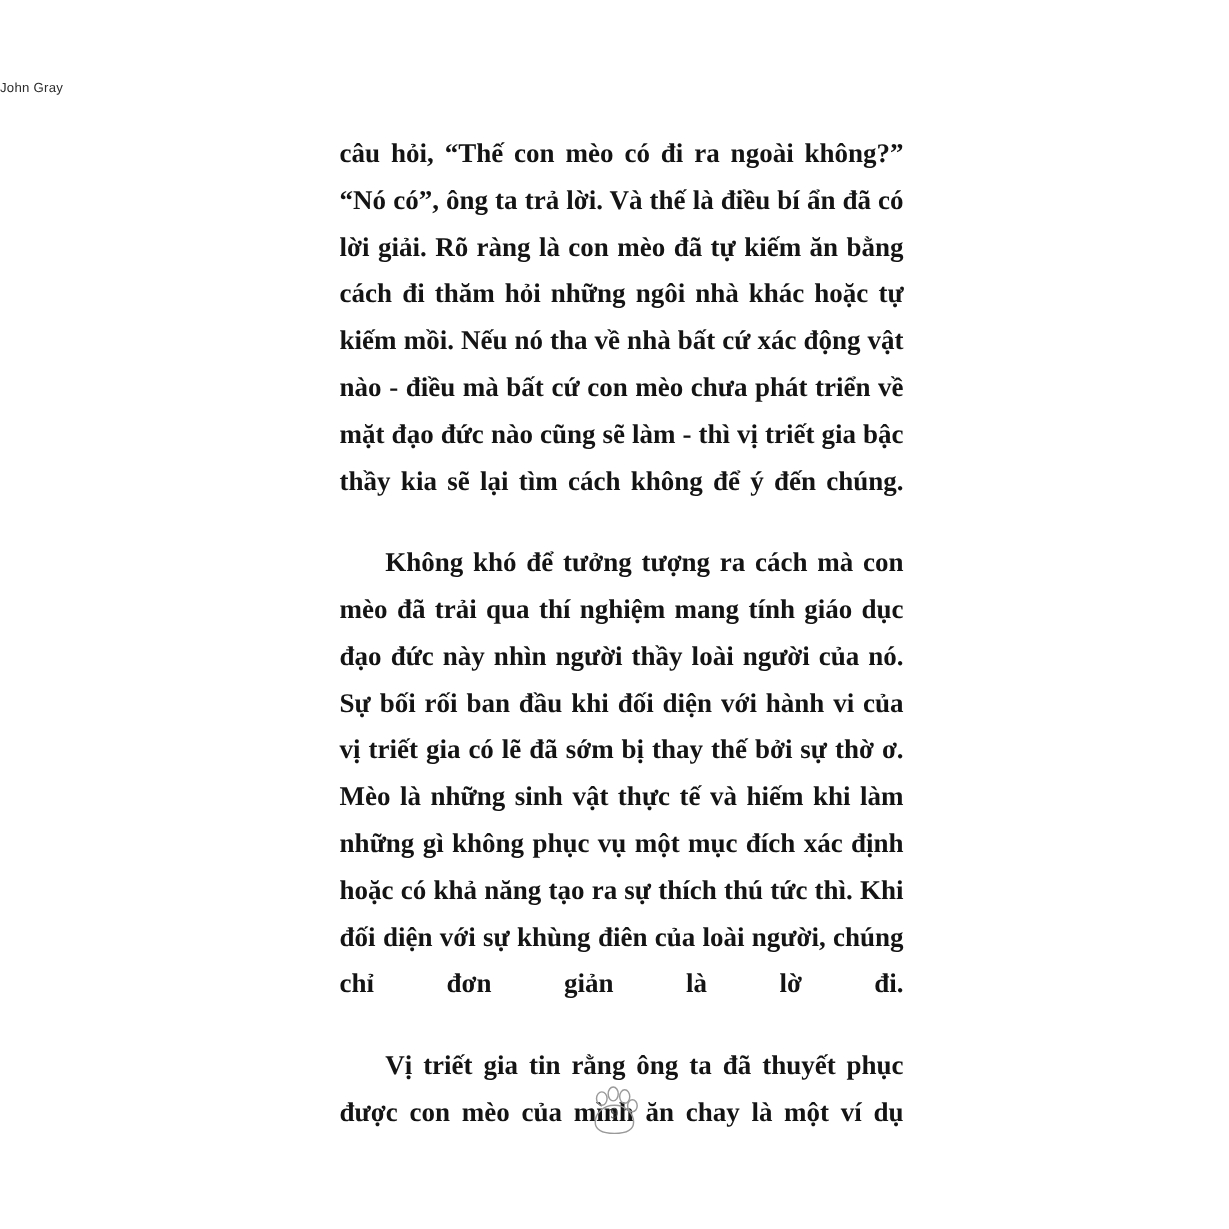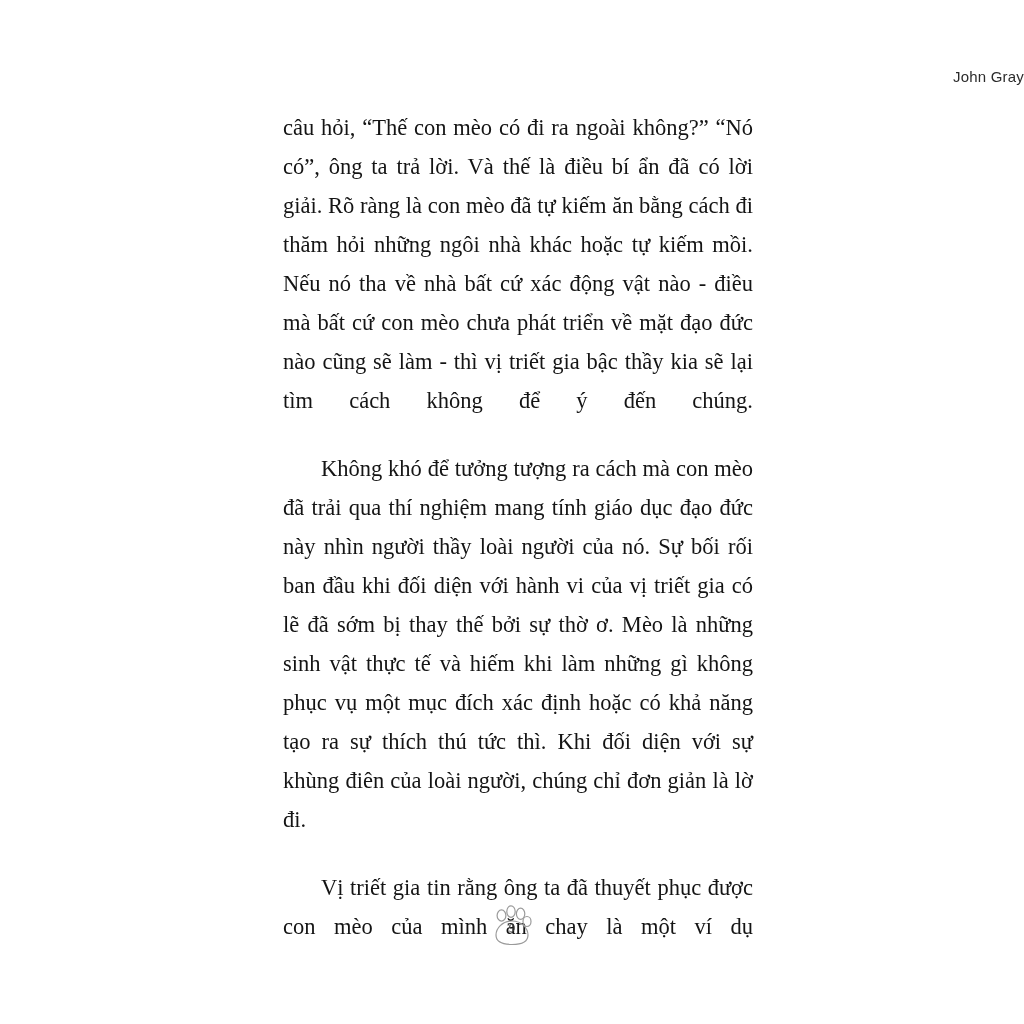--- a/index.html
+++ b/index.html
@@ -19,40 +19,41 @@
     width: 1024px;
     height: 1024px;
     background: #ffffff;
     box-sizing: border-box;
   }
   .running-head {
     position: absolute;
     top: 68px;
     left: 0;
     width: 1024px;
-    text-align: right;
+    text-align: left;
     font-family: "Liberation Sans", sans-serif;
-    font-size: 15px;
+    font-size: 11px;
     color: #2b2b2b;
     letter-spacing: 0.2px;
   }
   .text-column {
     position: absolute;
     top: 108px;
     left: 283px;
     width: 470px;
   }
   .para {
     margin: 0 0 0 0;
     font-size: 22.5px;
     line-height: 39px;
     color: #141414;
     text-align: justify;
     text-justify: inter-word;
     hyphens: none;
+    font-weight: bold;
   }
   .para + .para {
     margin-top: 29px;
   }
   .para.indent {
     text-indent: 38px;
   }
   
   .para.full-justify {
     text-align-last: justify;

